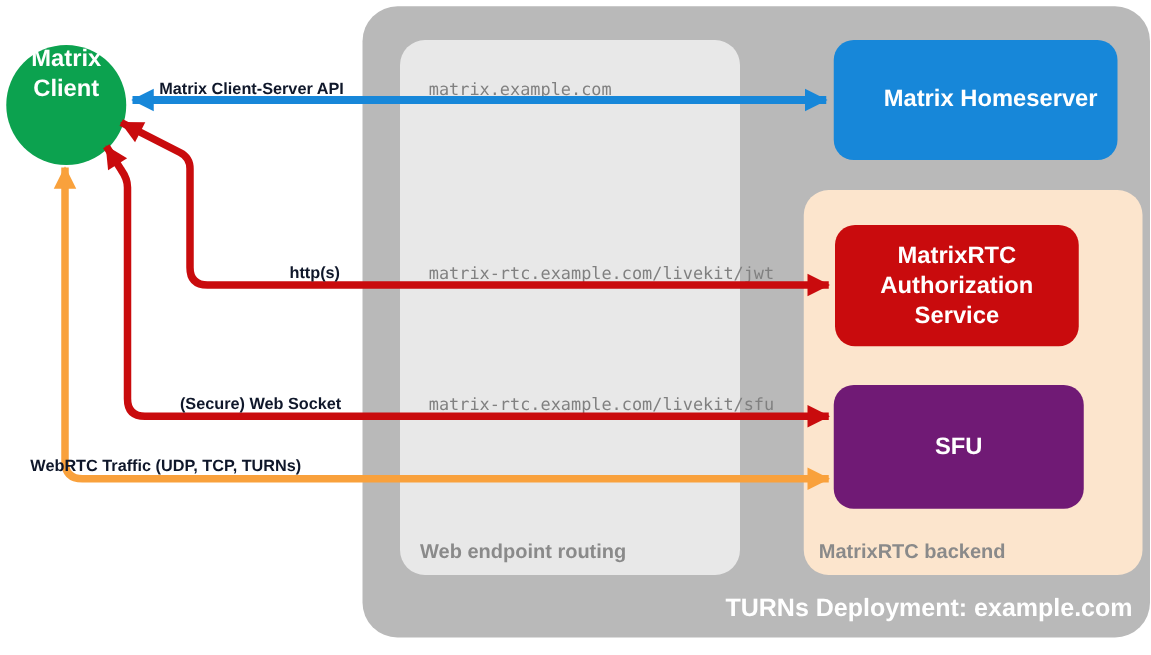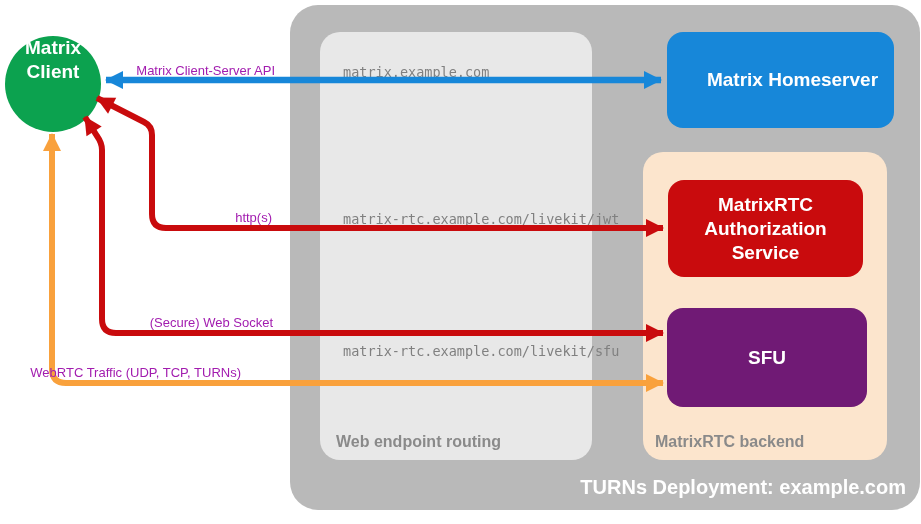--- a/index.html
+++ b/index.html
@@ -11,21 +11,21 @@
   
   .site-box{
     left:290px;top:5px;width:630px;height:505px;
     background:#b9b9b9;border-radius:28px;
   }
   .routing-box{
     left:30px;top:27px;width:272px;height:428px;      
     background:#e8e8e8;border-radius:20px;
   }
   .backend-box{
-    left:353px;top:147px;width:244px;height:308px;    
+    left:353px;top:147px;width:271px;height:308px;    
     background:#fce5cd;border-radius:20px;
   }
   .node{
     display:flex;align-items:center;justify-content:center;text-align:center;
     color:#ffffff;font-weight:bold;font-size:19px;line-height:24px;border-radius:16px;
   }
   .homeserver{left:377px;top:27px;width:203px;height:96px;background:#1787d9;padding-left:24px;}
   .auth-box{left:25px;top:28px;width:195px;height:97px;background:#c90b0d;}   
   .auth-box .node-label{width:150px;}
   .sfu-box{left:24px;top:156px;width:200px;height:99px;background:#701a75;}   
@@ -34,31 +34,31 @@
     display:flex;align-items:flex-start;justify-content:center;text-align:center;
     color:#fff;font-weight:bold;font-size:19px;line-height:24px;
   }
   .client-circle .node-label{width:70px;}
   .url{
     font-family:"DejaVu Sans Mono", monospace;
     font-size:13.5px;color:#808080;white-space:nowrap;padding-left:11px;
   }
   .url-1{left:12px;top:32px;}     
   .url-2{left:12px;top:179px;}
-  .url-3{left:12px;top:284px;margin-top:27px;}
+  .url-3{left:12px;top:284px;}
   .zone-label{
     font-weight:bold;font-size:16px;color:#8a8a8a;white-space:nowrap;margin-top:36px;
   }
   .routing-label{left:16px;bottom:9px;}
   .backend-label{left:12px;bottom:9px;}
   .site-label{
     right:14px;bottom:11px;color:#ffffff;font-weight:bold;font-size:20px;white-space:nowrap;
   }
   .arrow-label{
-    font-weight:normal;font-size:13px;color:#a21caf;white-space:nowrap;text-align:right;
+    font-weight:bold;font-size:13px;color:#0f172a;white-space:nowrap;text-align:right;
   }
   .lbl-api{right:646px;top:63px;}
   .lbl-http{right:649px;top:210px;}
   .lbl-ws{right:648px;top:315px;}
   .lbl-webrtc{right:680px;top:365px;padding-left:32px;}
   svg.arrows{left:0;top:0;pointer-events:none;}
 </style>
 </head>
 <body>
 

